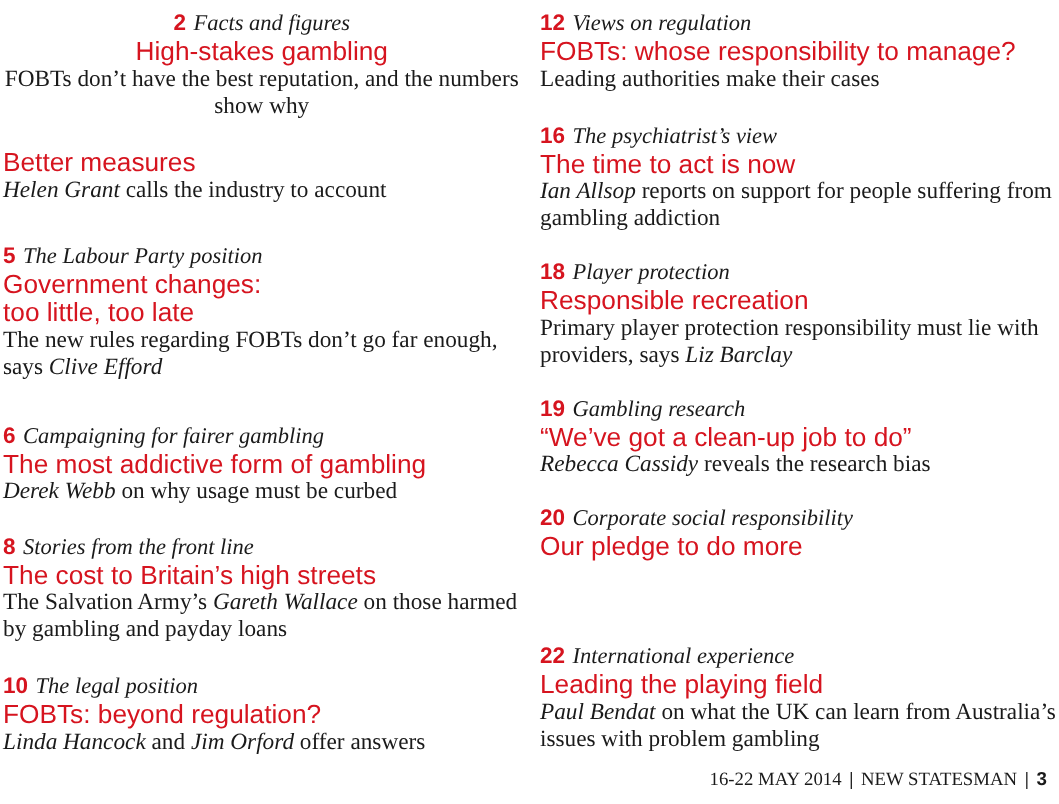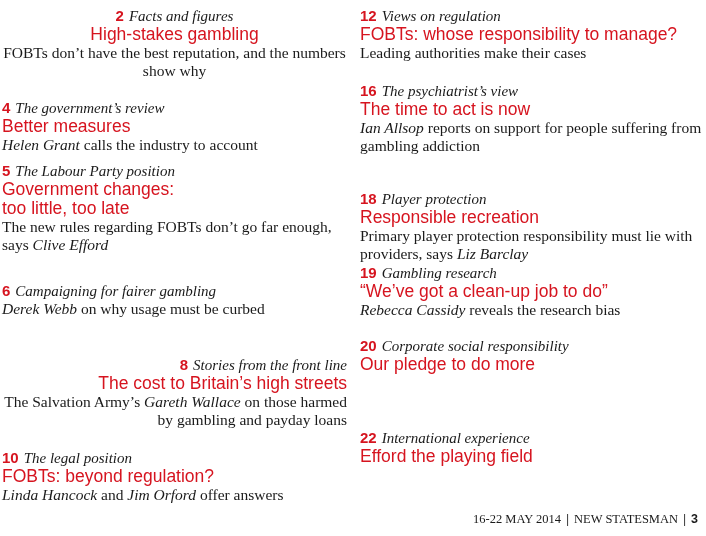--- a/index.html
+++ b/index.html
@@ -17,35 +17,35 @@
 </head>
 <body>
 
 <div id="left">
     <div class="entry" style="left: 2px; top: 7px; width: 345px; text-align: center;">
       <div class="kicker"><span class="num">2</span><span>Facts and figures</span></div>
       <div class="headline" style="white-space: pre;">High-stakes gambling</div>
       <div class="body"><span>FOBTs don’t have the best reputation, and the numbers show why</span></div>
     </div>
     <div class="entry" style="left: 2px; top: 99px; width: 345px;">
-      <div class="kicker"><span class="num">4</span><span>The government’s review</span></div>
       <div class="headline" style="white-space: pre;">Better measures</div>
       <div class="body"><i>Helen Grant</i><span> calls the industry to account</span></div>
     </div>
     <div class="entry" style="left: 2px; top: 162px; width: 345px;">
       <div class="kicker"><span class="num">5</span><span>The Labour Party position</span></div>
       <div class="headline" style="white-space: pre;">Government changes:
 too little, too late</div>
       <div class="body"><span>The new rules regarding FOBTs don’t go far enough, says </span><i>Clive Efford</i></div>
     </div>
     <div class="entry" style="left: 2px; top: 282px; width: 345px;">
       <div class="kicker"><span class="num">6</span><span>Campaigning for fairer gambling</span></div>
+      <div class="headline" style="white-space: pre;">The most addictive form of gambling</div>
       <div class="body"><i>Derek Webb</i><span> on why usage must be curbed</span></div>
     </div>
-    <div class="entry" style="left: 2px; top: 356px; width: 345px; text-align: right;">
+    <div class="entry" style="left: 2px; top: 356px; width: 345px;">
       <div class="kicker"><span class="num">8</span><span>Stories from the front line</span></div>
       <div class="headline" style="white-space: pre;">The cost to Britain’s high streets</div>
       <div class="body"><span>The Salvation Army’s </span><i>Gareth Wallace</i><span> on those harmed by gambling and payday loans</span></div>
     </div>
     <div class="entry" style="left: 2px; top: 449px; width: 345px;">
       <div class="kicker"><span class="num">10</span><span>The legal position</span></div>
       <div class="headline" style="white-space: pre;">FOBTs: beyond regulation?</div>
       <div class="body"><i>Linda Hancock</i><span> and </span><i>Jim Orford</i><span> offer answers</span></div>
     </div>
   </div>
@@ -53,37 +53,38 @@
     <div class="entry" style="left: 360px; top: 7px; width: 345px;">
       <div class="kicker"><span class="num">12</span><span>Views on regulation</span></div>
       <div class="headline" style="white-space: pre;">FOBTs: whose responsibility to manage?</div>
       <div class="body"><span>Leading authorities make their cases</span></div>
     </div>
     <div class="entry" style="left: 360px; top: 82px; width: 345px;">
       <div class="kicker"><span class="num">16</span><span>The psychiatrist’s view</span></div>
       <div class="headline" style="white-space: pre;">The time to act is now</div>
       <div class="body"><i>Ian Allsop</i><span> reports on support for people suffering from gambling addiction</span></div>
     </div>
-    <div class="entry" style="left: 360px; top: 190px; width: 345px;">
+    <div class="entry" style="left: 360px; top: 173px; width: 345px;">
       <div class="kicker"><span class="num">18</span><span>Player protection</span></div>
       <div class="headline" style="white-space: pre;">Responsible recreation</div>
       <div class="body"><span>Primary player protection responsibility must lie with providers, says </span><i>Liz Barclay</i></div>
     </div>
     <div class="entry" style="left: 360px; top: 264px; width: 345px;">
       <div class="kicker"><span class="num">19</span><span>Gambling research</span></div>
       <div class="headline" style="white-space: pre;">“We’ve got a clean-up job to do”</div>
       <div class="body"><i>Rebecca Cassidy</i><span> reveals the research bias</span></div>
     </div>
     <div class="entry" style="left: 360px; top: 337px; width: 345px;">
       <div class="kicker"><span class="num">20</span><span>Corporate social responsibility</span></div>
       <div class="headline" style="white-space: pre;">Our pledge to do more</div>
     </div>
     <div class="entry" style="left: 360px; top: 429px; width: 345px;">
       <div class="kicker"><span class="num">22</span><span>International experience</span></div>
-      <div class="headline" style="white-space: pre;">Efford the playing field</div>
+      <div class="headline" style="white-space: pre;">Leading the playing field</div>
+      <div class="body"><i>Paul Bendat</i><span> on what the UK can learn from Australia’s issues with problem gambling</span></div>
     </div>
   </div>
 
 <div class="footer">
   <span>16-22 MAY 2014</span>
   <span class="bar">|</span>
   <span>NEW STATESMAN</span>
   <span class="bar">|</span>
   <span class="pg">3</span>
 </div>

